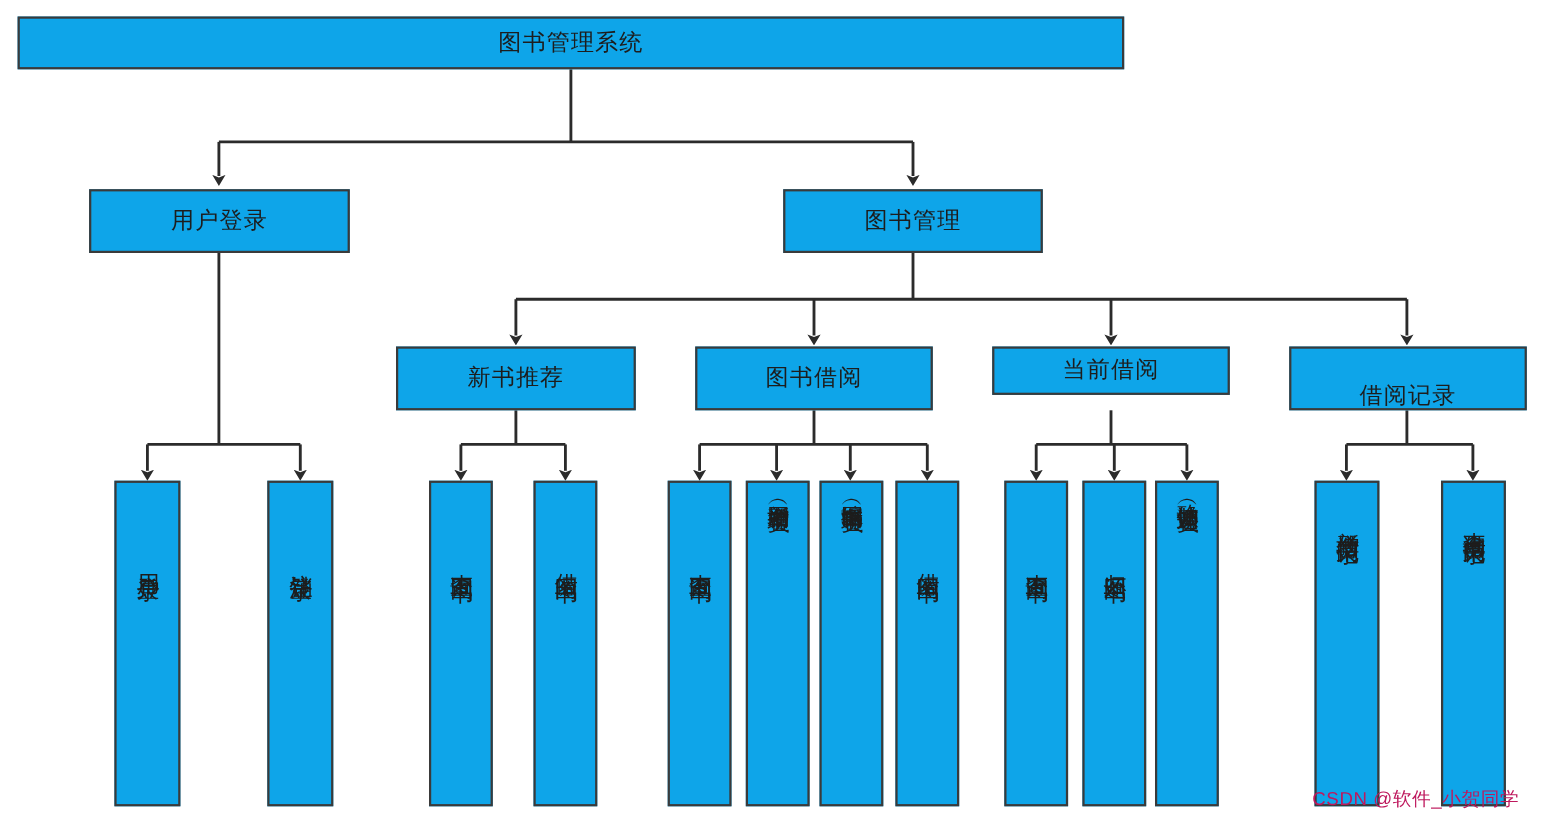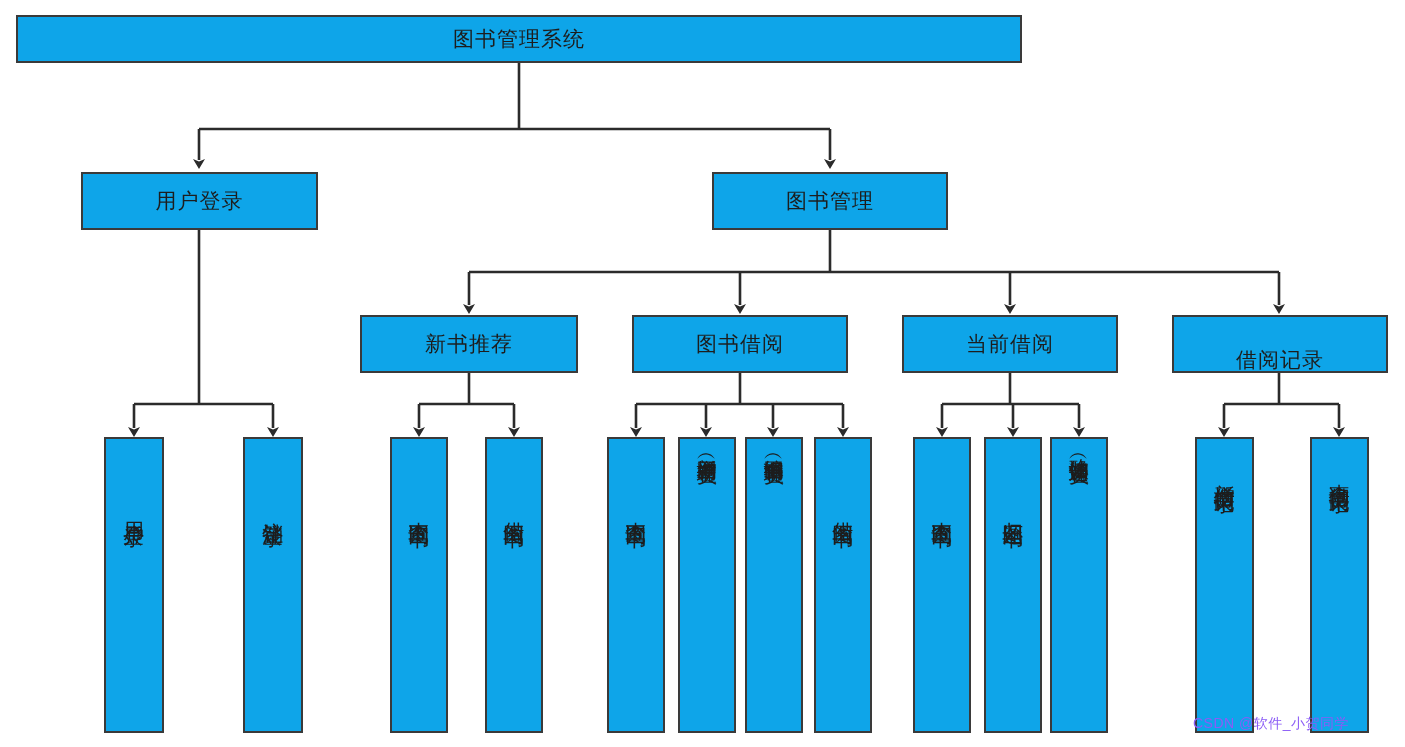--- a/index.html
+++ b/index.html
@@ -54,22 +54,22 @@
     line-height: 1.12;
     letter-spacing: 2px;
     white-space: nowrap;
   }
   .node.vert.tall-text .label {
     font-size: 20px;
     letter-spacing: 1px;
   }
   .watermark {
     position: absolute;
-    font-size: 14px;
-    color: #8b5cf6;
+    font-size: 17px;
+    color: #be185d;
     white-space: nowrap;
     letter-spacing: 0.5px;
   }
 </style>
 </head>
 <body>
 
 <div id="canvas">
 
   <svg id="edges" viewBox="0 0 1405 747">
@@ -132,21 +132,21 @@
   <div class="node horiz" style="left:712px; top:172px; width:236px; height:58px;">
     <span class="label">图书管理</span>
   </div>
 
   <div class="node horiz" style="left:360px; top:315px; width:218px; height:58px;">
     <span class="label">新书推荐</span>
   </div>
   <div class="node horiz" style="left:632px; top:315px; width:216px; height:58px;">
     <span class="label">图书借阅</span>
   </div>
-  <div class="node horiz" style="left:902px; top:315px; width:216px; height:58px;justify-content:center;">
+  <div class="node horiz" style="left:902px; top:315px; width:216px; height:44px;justify-content:center;">
     <span class="label">当前借阅</span>
   </div>
   <div class="node horiz" style="left:1172px; top:315px; width:216px; height:58px;align-items:flex-end;">
     <span class="label">借阅记录</span>
   </div>
 
   <div class="node vert" style="left:104px; top:437px; width:60px; height:296px; padding-top:66px;">
     <span class="label">用户登录</span>
   </div>
   <div class="node vert" style="left:243px; top:437px; width:60px; height:296px; padding-top:66px;">

